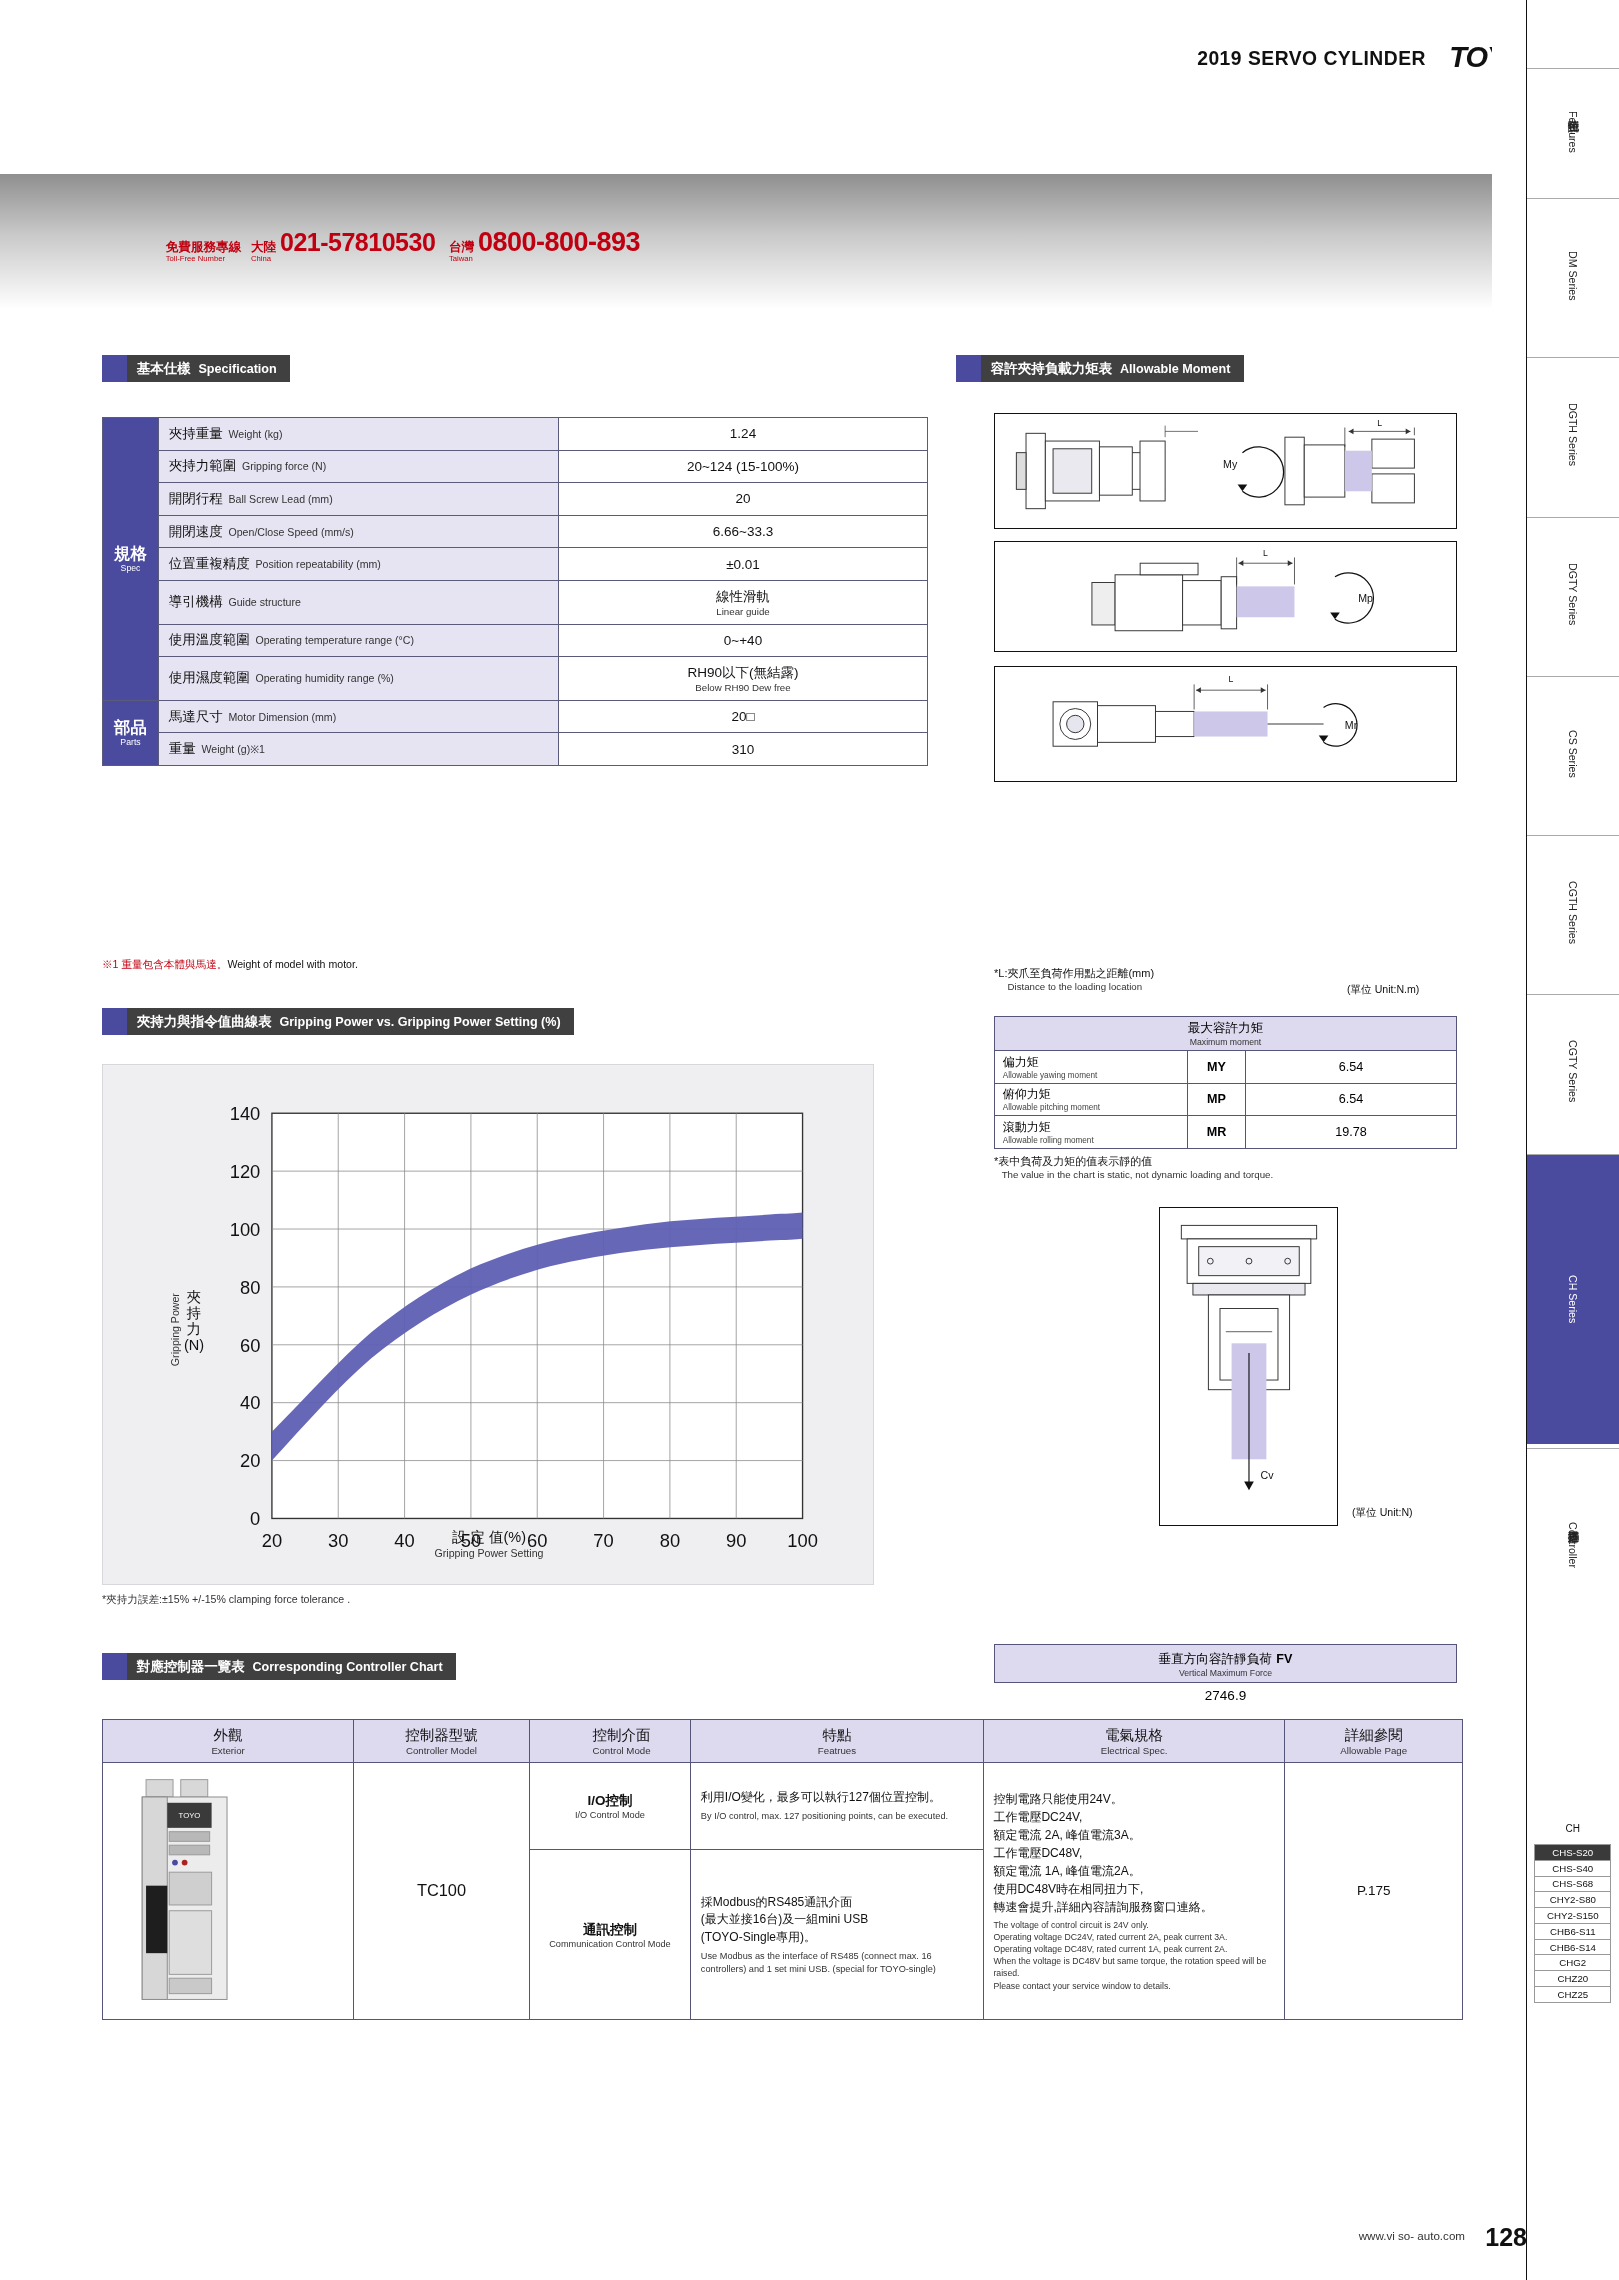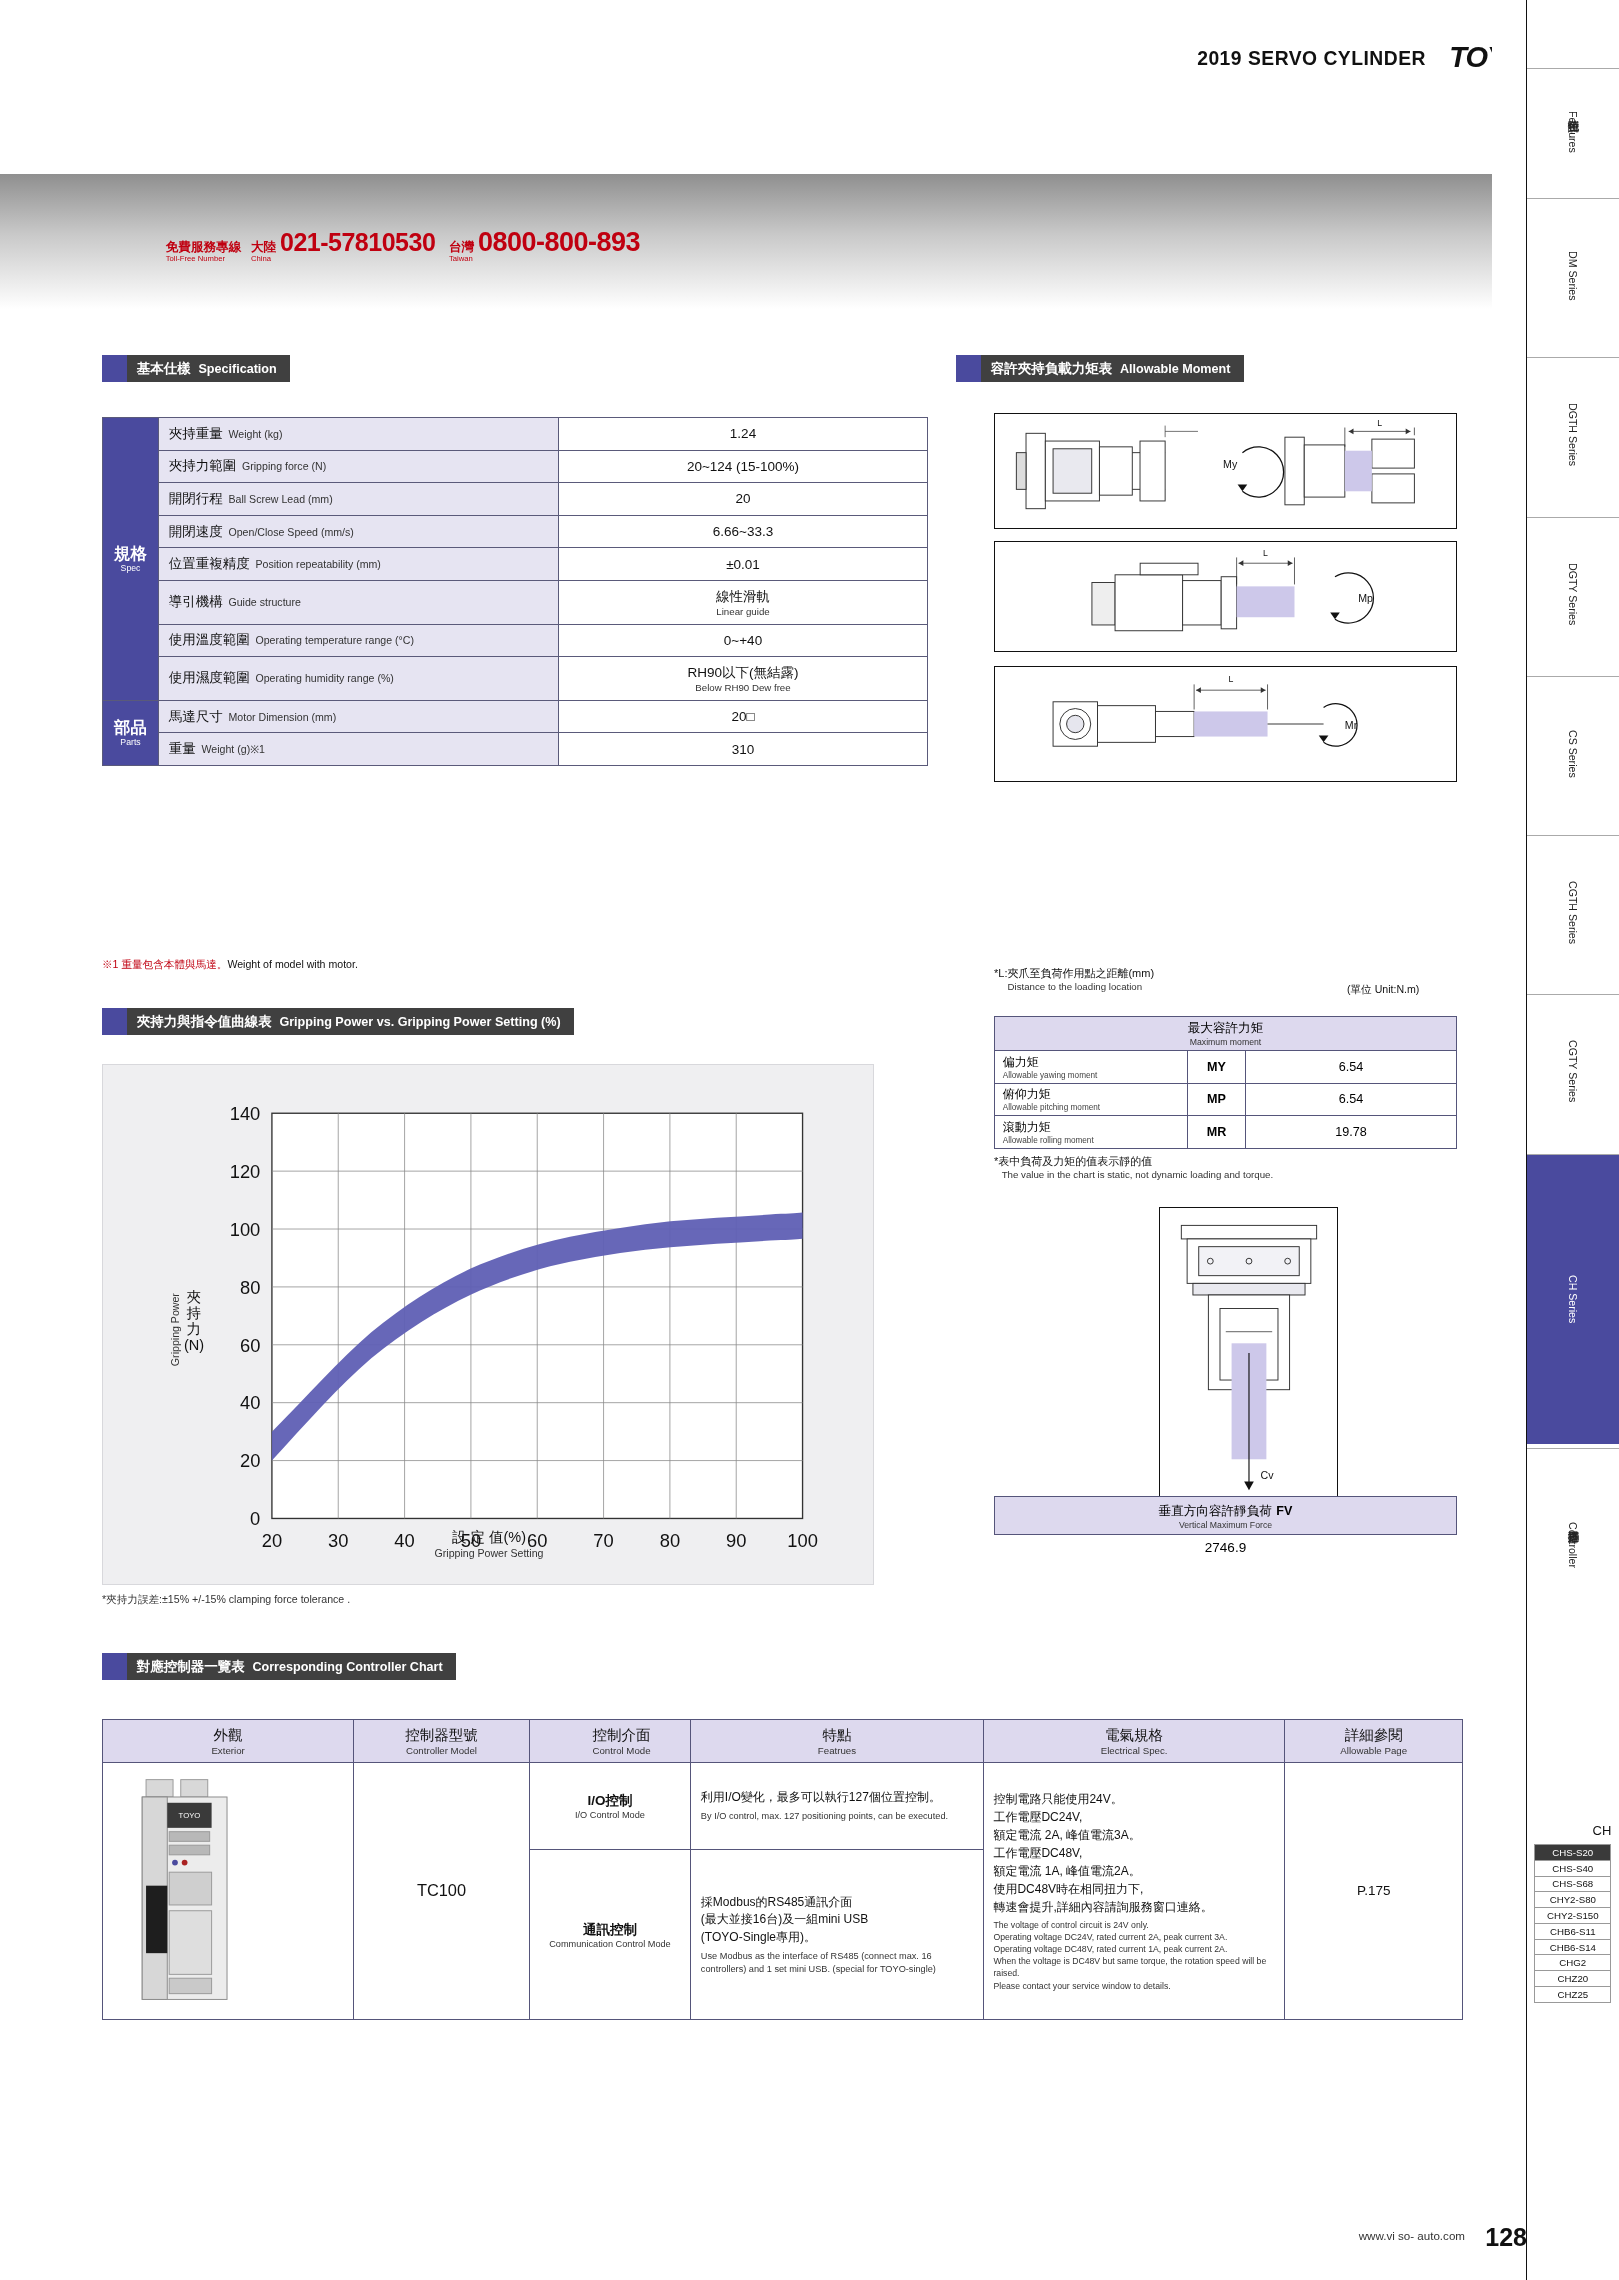--- a/index.html
+++ b/index.html
@@ -85,21 +85,21 @@
   .mom-table th, .mom-table td { border:1px solid #55557a; font-size:11.6px; }
   .mom-table .hdr { background:#ddd9ee; text-align:center; font-weight:normal; padding:2.9px; }
   .mom-table .hdr .cn { font-size:12.6px; }
   .mom-table .hdr .en { font-size:8.7px; color:#333; }
   .mom-table td.nm { padding:2.9px 7.7px; width:193px; }
   .mom-table td.nm .cn { font-size:12px; }
   .mom-table td.nm .en { font-size:8.2px; color:#444; }
   .mom-table td.sym { text-align:center; font-weight:bold; width:58px; font-size:12.6px; }
   .mom-table td.v { text-align:center; font-size:12.6px; }
 
-  .fv-table { position:absolute; left:994px; top:1496px; width:463px; border-collapse:collapse; }
+  .fv-table { position:absolute; left:994px; top:1644px; width:463px; border-collapse:collapse; }
   .fv-table td { border:1px solid #55557a; text-align:center; }
   .fv-table td.h { background:#ddd9ee; padding:3.9px; }
   .fv-table td.h .cn { font-size:12.6px; }
   .fv-table td.h .en { font-size:8.7px; color:#333; }
   .fv-table td.v { font-size:13.5px; padding:4.8px; border:none; border-top:1px solid #55557a;}
 
   
   .ctrl-table { position:absolute; left:102px; top:1719px; width:1361px; border-collapse:collapse; }
   .ctrl-table th {
     background:#ddd9ee; border:1px solid #55557a; font-weight:normal; padding:5.8px 1.9px;
@@ -124,21 +124,21 @@
     position:absolute; right:0; width:92px;
     display:flex; align-items:center; justify-content:center;
     border-top:1px solid #aaa;
     writing-mode:vertical-rl; text-orientation:mixed;
   }
   .tab .cn { font-size:11.6px; color:#222; }
   .tab .en { font-size:10.6px; color:#222; }
   .tab.active { background:#4a4a9e; }
   .tab.active .cn, .tab.active .en { color:#fff; }
 
-  .ch-label { position:absolute; right:7.7px; top:1823px; width:77px; text-align:right; font-size:13px; color:#111;}
+  .ch-label { position:absolute; right:7.7px; top:1823px; width:77px; text-align:center; font-size:10px; color:#111;}
   .model-list { position:absolute; right:7.7px; top:1844px; width:77px; }
   .model-item {
     border:1px solid #999; border-bottom:none; font-size:9.7px; text-align:center;
     padding:1.9px 0; background:#fff; color:#111;
   }
   .model-item:last-child { border-bottom:1px solid #999; }
   .model-item.active { background:#3a3a3a; color:#fff; }
 
   .footer-url { position:absolute; right:154px; bottom:39px; font-size:11.6px; color:#333; }
   .footer-page { position:absolute; right:92px; bottom:29px; font-size:25px; font-weight:bold; color:#111; }

